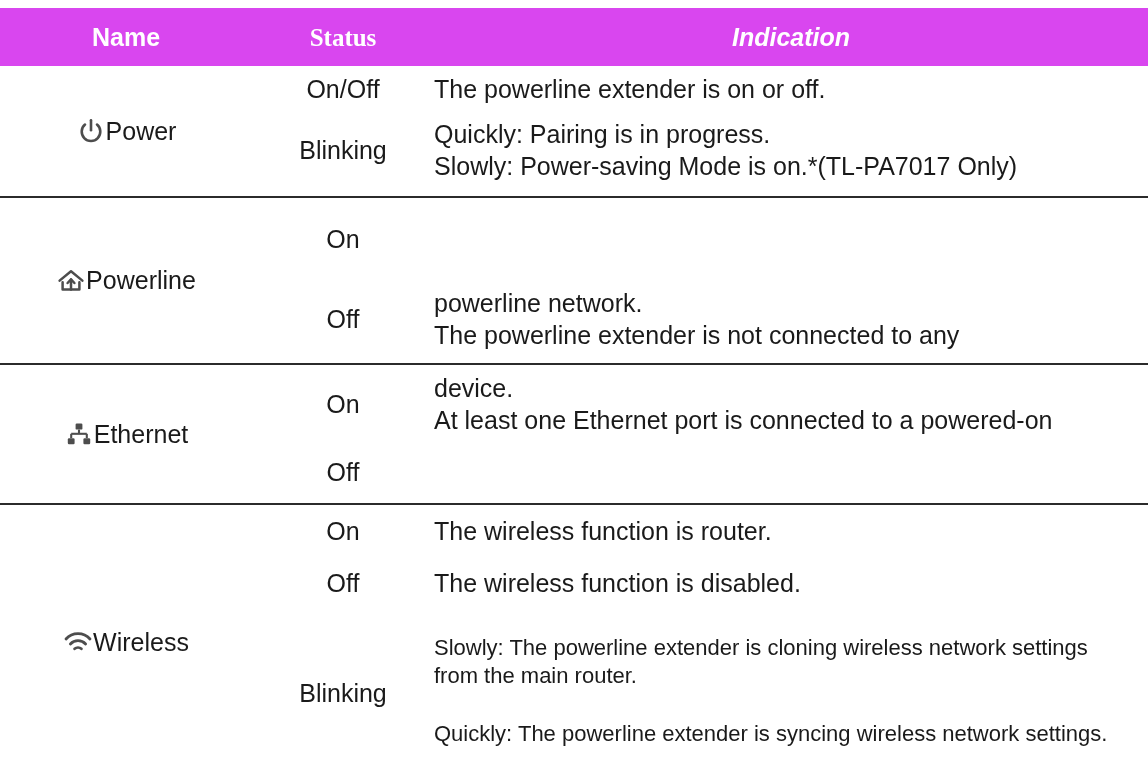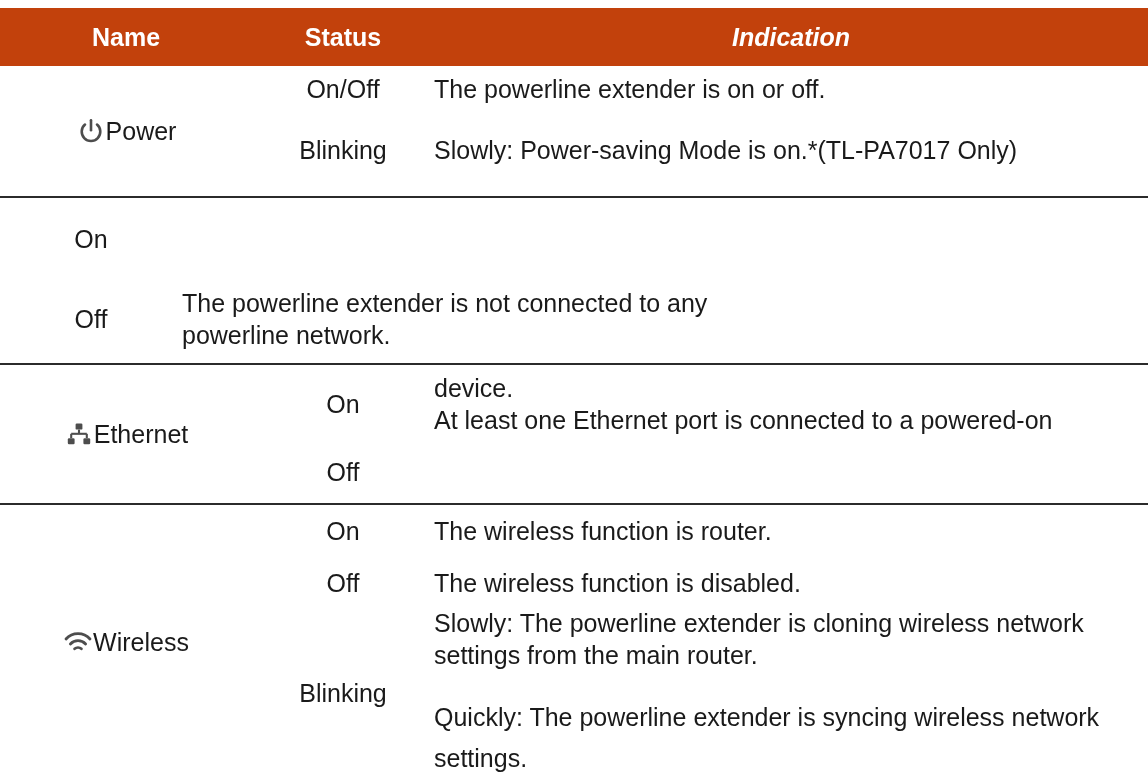--- a/index.html
+++ b/index.html
@@ -21,31 +21,31 @@
     box-sizing: border-box;
     padding-top: 8px;
     background: #ffffff;
   }
 
   
   .table-header {
     display: flex;
     align-items: center;
     height: 58px;
-    background: #c2410c;
+    background: #d946ef;
   }
   .th {
     color: #ffffff;
     font-size: 25px;
     font-weight: bold;
     text-align: center;
     line-height: 1;
   }
   .col-name   { width: 252px; }
-  .col-status { width: 182px; }
+  .col-status { width: 182px; font-family: Liberation Serif, serif; }
   .col-ind    { width: 714px; font-style: italic; }
 
   
   .row {
     display: flex;
     align-items: stretch;
     border-bottom: 2px solid #2b2b2b;
   }
   .row:last-child { border-bottom: 2px solid #2b2b2b; }
 
@@ -119,21 +119,21 @@
   .r-wireless            { height: 274px; }
 
   .blink-stack {
     display: flex;
     flex-direction: column;
     gap: 26px;
     flex: 1 1 auto;
     padding-right: 14px;
   }
   .blink-stack .para {
-    font-size: 25px;
+    font-size: 22px;
     line-height: 1.28;
     color: #1a1a1a;
   }
   .blink-stack .para.loose { line-height: 1.65; }
 </style>
 </head>
 <body>
 
 <div class="led-table">
 
@@ -158,36 +158,50 @@
     <div class="cell-rows">
       <div class="subrow s1">
         <div class="cell-status">On/Off</div>
         <div class="cell-ind">
           <span class="line">The powerline extender is on or off.</span>
         </div>
       </div>
       <div class="subrow s2">
         <div class="cell-status">Blinking</div>
         <div class="cell-ind">
+          <span class="line">Quickly: Pairing is in progress.</span>
           <span class="line">Slowly: Power-saving Mode is on.*(TL-PA7017 Only)</span>
         </div>
       </div>
     </div>
   </div>
 
   <div class="row r-powerline">
+    <div class="cell-name">
+      <div class="name-inner">
+        <span class="name-icon">
+          <svg width="28" height="28" viewBox="0 0 28 28" aria-hidden="true">
+            <path d="M2.6 13.6 L14 4.2 L25.4 13.6" fill="none" stroke="#4d4d4d" stroke-width="2.5" stroke-linecap="round" stroke-linejoin="round"></path>
+            <path d="M5.6 15.2 L5.6 22.6 L22.4 22.6 L22.4 15.2" fill="none" stroke="#4d4d4d" stroke-width="2.5" stroke-linecap="round" stroke-linejoin="round"></path>
+            <line x1="14" y1="22.6" x2="14" y2="12.6" stroke="#4d4d4d" stroke-width="2.5" stroke-linecap="round"></line>
+            <path d="M10.6 16.0 L14 12.4 L17.4 16.0" fill="none" stroke="#4d4d4d" stroke-width="2.5" stroke-linecap="round" stroke-linejoin="round"></path>
+          </svg>
+        </span>
+        <span>Powerline</span>
+      </div>
+    </div>
     <div class="cell-rows">
       <div class="subrow s1">
         <div class="cell-status">On</div>
       </div>
       <div class="subrow s2">
         <div class="cell-status">Off</div>
         <div class="cell-ind">
+          <span class="line">powerline network.</span>
           <span class="line">The powerline extender is not connected to any</span>
-          <span class="line">powerline network.</span>
         </div>
       </div>
     </div>
   </div>
 
   <div class="row r-ethernet">
     <div class="cell-name">
       <div class="name-inner">
         <span class="name-icon">
           <svg width="28" height="28" viewBox="0 0 28 28" aria-hidden="true">

